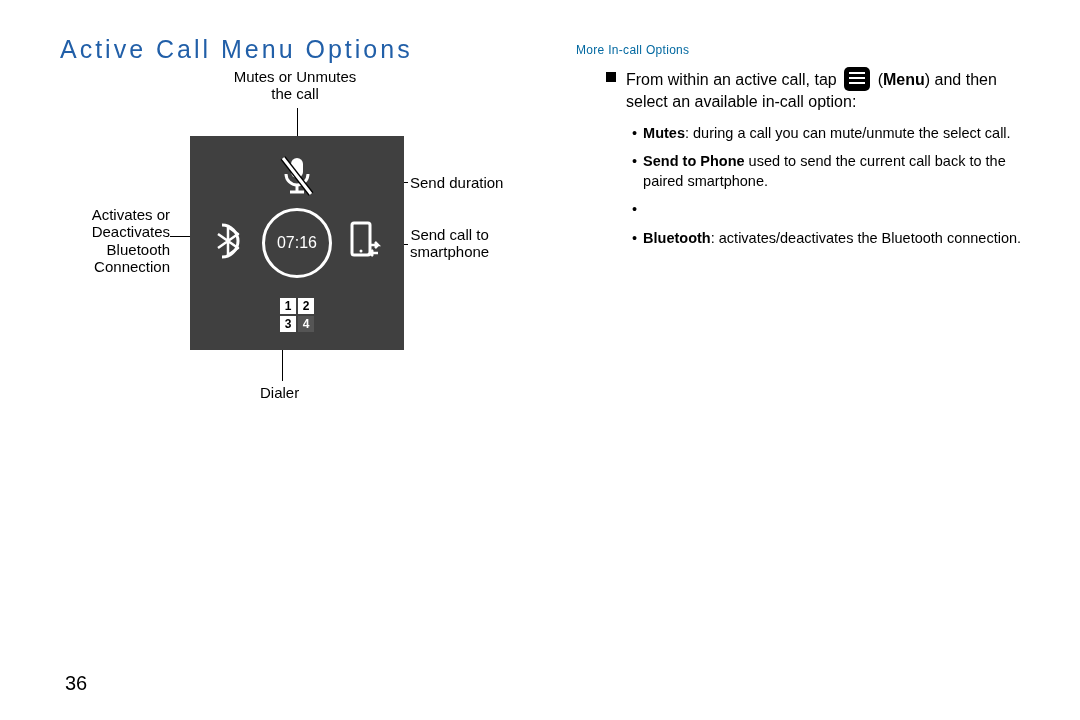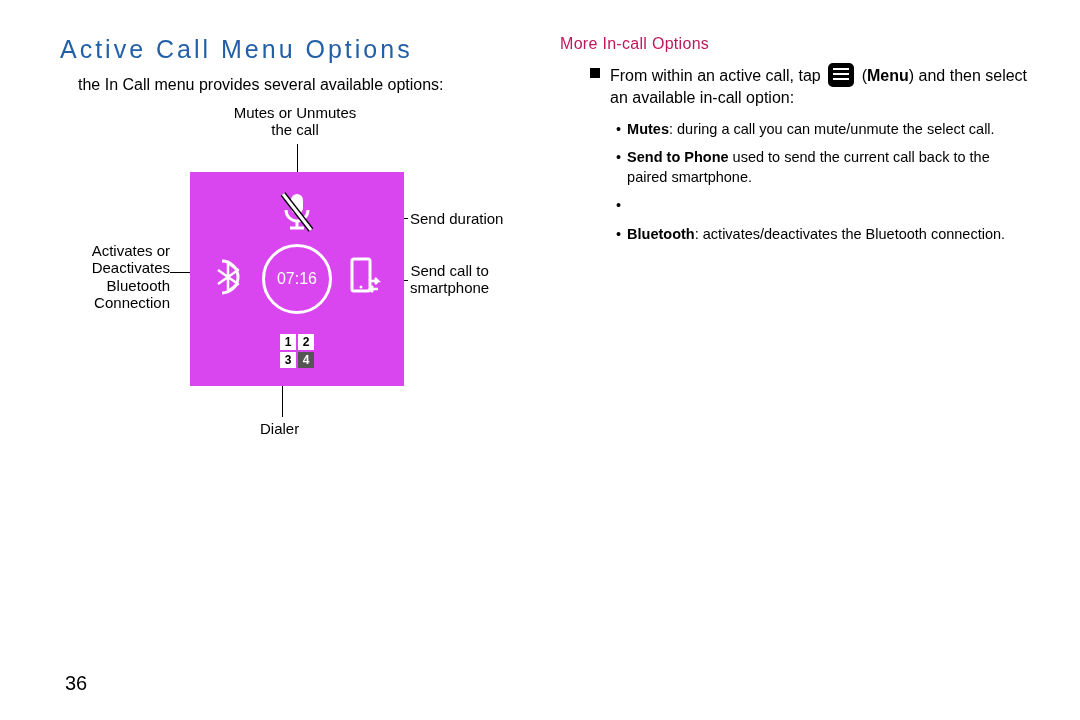--- a/index.html
+++ b/index.html
@@ -7,38 +7,38 @@
     width: 1080px;
     height: 720px;
     background: #fff;
     font-family: Arial, Helvetica, sans-serif;
     color: #000;
     position: relative;
     padding: 35px 50px 30px 60px;
   }
   .columns {
     display: flex;
-    gap: 40px;
+    gap: 56px;
   }
   .col-left { width: 460px; }
   .col-right { flex: 1; }
 
   .h1 {
     color: #215fa8;
     font-size: 25px;
     font-weight: 500;
     letter-spacing: 3px;
     margin-bottom: 12px;
   }
   .h2 {
-    color: #be185d;
-    font-size: 16px;
+    color: #0369a1;
+    font-size: 12px;
     font-weight: 400;
     letter-spacing: 0.3px;
-    margin-top: 0;
+    margin-top: 8px;
     margin-bottom: 10px;
   }
   .intro {
     font-size: 16px;
     margin-left: 18px;
     margin-bottom: 18px;
   }
   .right-intro {
     font-size: 16px;
     line-height: 1.35;
@@ -81,21 +81,21 @@
     box-shadow: 0 5px 0 #fff, 0 10px 0 #fff;
   }
 
   
   .diagram-wrap { position: relative; width: 460px; height: 370px; }
   .anno { position: absolute; font-size: 15px; line-height: 1.15; text-align: center; }
   .device {
     position: absolute;
     left: 130px; top: 60px;
     width: 214px; height: 214px;
-    background: #d946ef;
+    background: #404040;
   }
   .device .inner { position: relative; width: 100%; height: 100%; }
 
   .timer-circle {
     position: absolute;
     left: 50%; top: 50%;
     width: 70px; height: 70px;
     border: 3px solid #fff;
     border-radius: 50%;
     transform: translate(-50%, -50%);
@@ -140,21 +140,20 @@
     position: absolute; left: 65px; bottom: 25px; font-size: 20px;
   }
 </style>
 </head>
 <body>
 
 <div class="columns">
 
   <div class="col-left">
     <div class="h1">Active Call Menu Options</div>
-    <div class="intro">the In Call menu provides several available options:</div>
 
     <div class="diagram-wrap">
 
       <div class="anno" style="left:0px; top:130px; width:110px; text-align:right;">Activates or<br>Deactivates<br>Bluetooth<br>Connection</div>
       <div class="anno" style="left:155px; top:-8px; width:160px;">Mutes or Unmutes<br>the call</div>
       <div class="anno" style="left:350px; top:98px; text-align:left;">Send duration</div>
       <div class="anno" style="left:350px; top:150px; text-align:center;">Send call to<br>smartphone</div>
       <div class="anno" style="left:200px; top:308px;">Dialer</div>
 
       <div class="leader" style="left:237px; top:32px; width:1px; height:45px;"></div>

